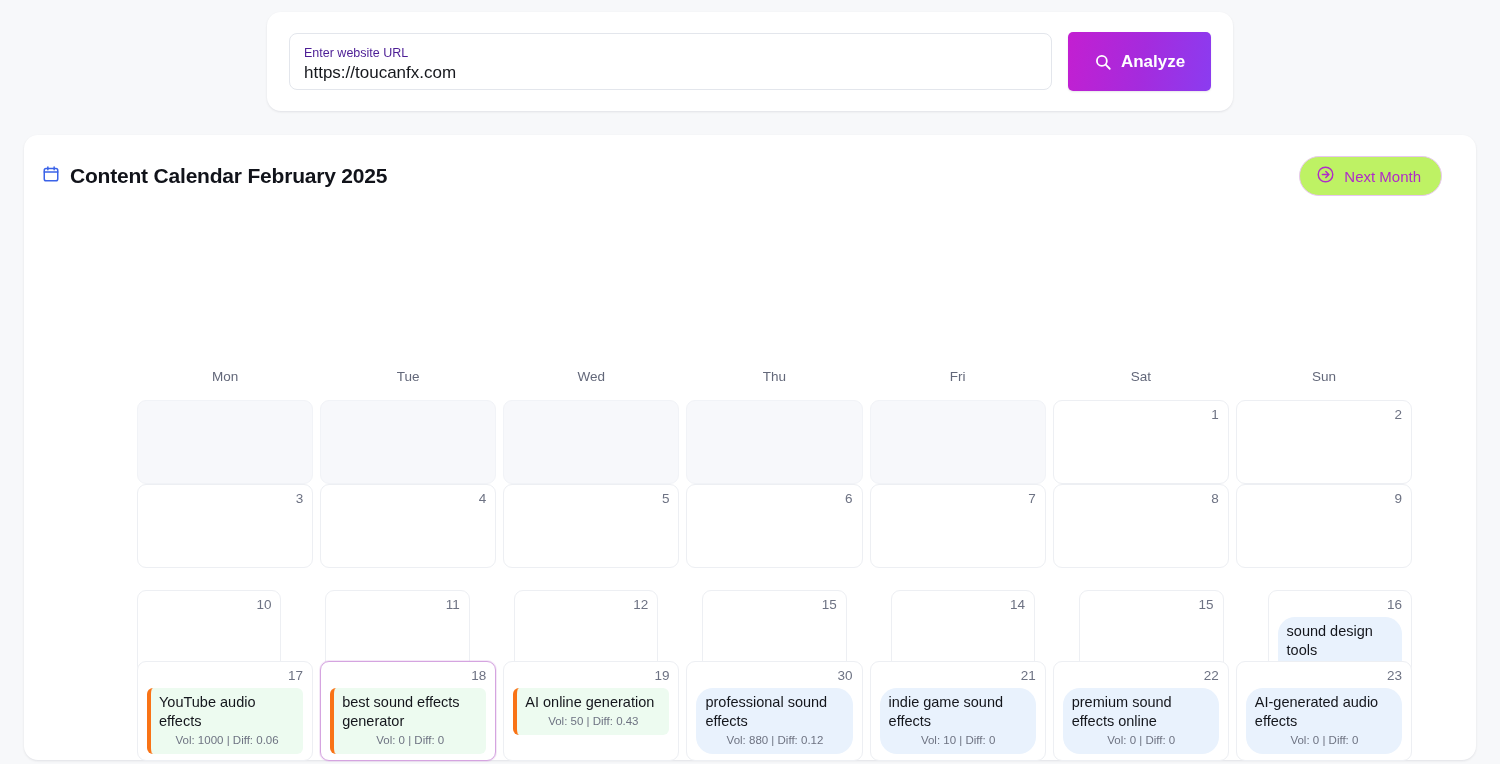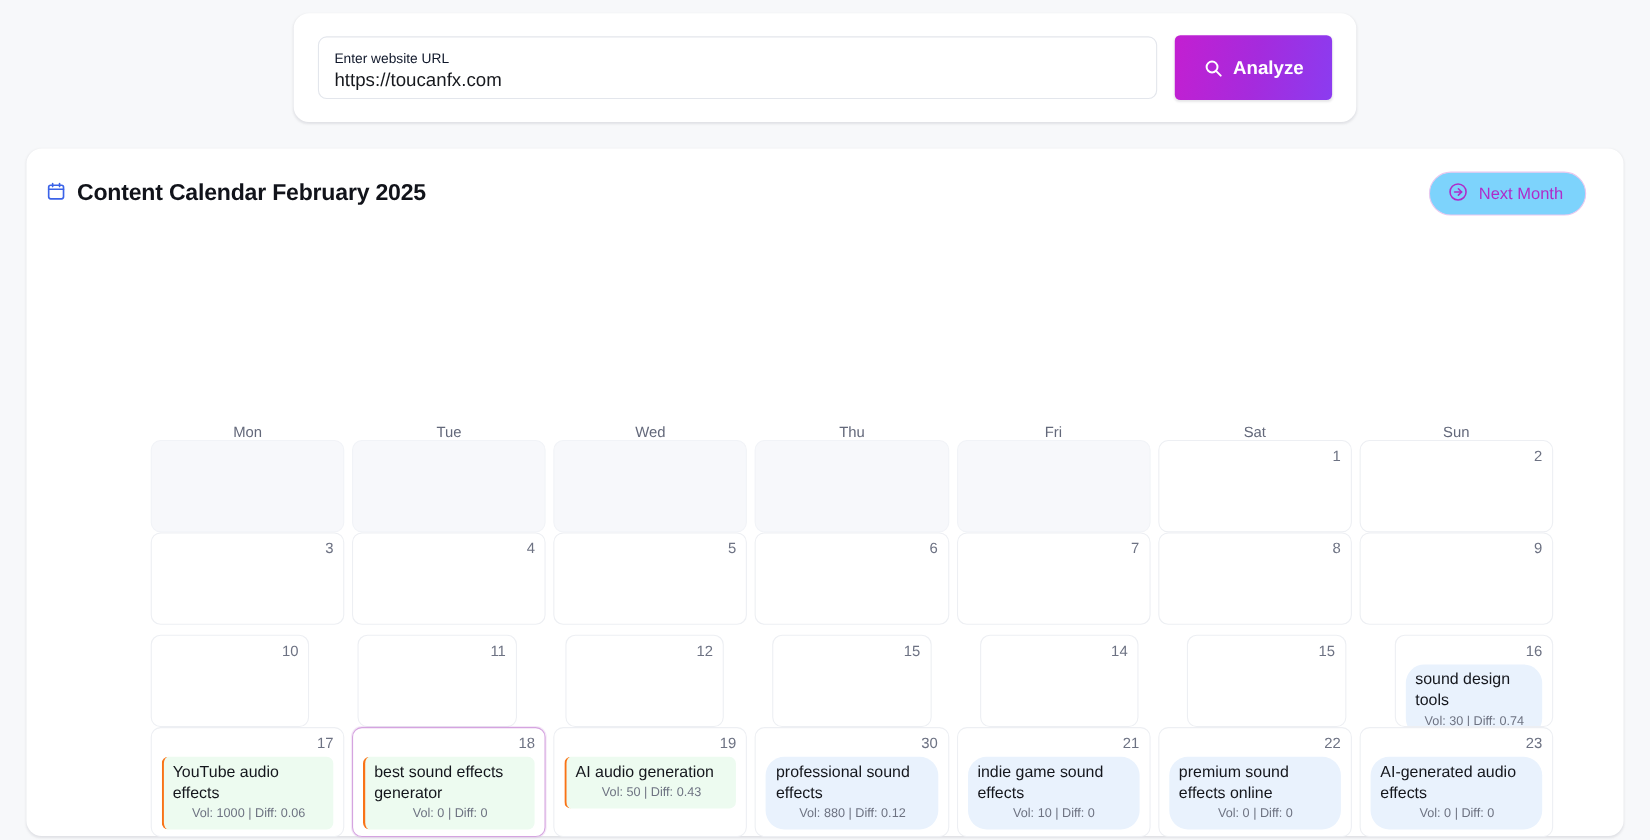--- a/index.html
+++ b/index.html
@@ -34,21 +34,21 @@
     border: 1px solid #e3e6ec;
     border-radius: 8px;
     background: #fff;
     padding: 7px 14px 0 14px;
     display: flex;
     flex-direction: column;
     justify-content: center;
   }
   .url-label {
     font-size: 12.5px;
-    color: #0f172a;
+    color: #4c1d95;
     line-height: 15px;
     margin-bottom: 1px;
   }
   .url-value {
     font-size: 17px;
     color: #16181d;
     line-height: 22px;
   }
   .analyze-btn {
     width: 143px;
@@ -98,49 +98,49 @@
     font-weight: bold;
     color: #11131a;
     letter-spacing: -.2px;
   }
   .next-btn {
     margin-left: auto;
     height: 40px;
     padding: 0 20px 0 16px;
     border: 1px solid #e8c8ef;
     border-radius: 22px;
-    background: #7dd3fc;
+    background: #bef264;
     color: #b02bc9;
     font-size: 15px;
     display: flex;
     align-items: center;
     gap: 9px;
     cursor: pointer;
   }
 
   
   .weekday-row, .week-row {
     position: absolute;
     left: 113px;
     width: 1275px;
     display: grid;
     grid-template-columns: repeat(7, 1fr);
     column-gap: 7px;
   }
-  .weekday-row { top: 250px; }
+  .weekday-row { top: 234px; }
   .weekday {
     text-align: center;
     font-size: 13.5px;
     color: #63687a;
   }
 
   .week-row { height: 84px; }
   .r0 { top: 265px; }
   .r1 { top: 349px; }
-  .r2 { top: 442px; gap: 44px; }
+  .r2 { top: 455px; gap: 44px; }
   .r3 { top: 526px; height: 100px; }
 
   .day {
     position: relative;
     border: 1px solid #edeff3;
     border-radius: 9px;
     background: #fff;
     padding: 6px 9px 6px 9px;
     overflow: hidden;
   }
@@ -159,21 +159,21 @@
     line-height: 16px;
     height: 16px;
   }
 
   .ev {
     margin-top: 4px;
     border-radius: 6px;
     padding: 5px 8px 6px 9px;
   }
   .ev-blue  { background: #e9f2fd; border-radius: 17px; }
-  .ev-green { background: #edfbf0; border-left: 2px solid #f97316; padding-left: 8px; }
+  .ev-green { background: #edfbf0; border-left: 4px solid #f97316; padding-left: 8px; }
 
   .ev-title {
     font-size: 14.5px;
     color: #14161c;
     line-height: 19px;
   }
   .ev-meta {
     font-size: 11.5px;
     color: #6e7382;
     line-height: 16px;
@@ -310,21 +310,21 @@
       <div class="day today">
         <div class="daynum">18</div>
         <div class="ev ev-green">
           <div class="ev-title">best sound effects generator</div>
           <div class="ev-meta">Vol: 0 | Diff: 0</div>
         </div>
       </div>
       <div class="day">
         <div class="daynum">19</div>
         <div class="ev ev-green">
-          <div class="ev-title">AI audio generation</div>
+          <div class="ev-title">AI online generation</div>
           <div class="ev-meta">Vol: 50 | Diff: 0.43</div>
         </div>
       </div>
       <div class="day">
         <div class="daynum">30</div>
         <div class="ev ev-blue">
           <div class="ev-title">professional sound effects</div>
           <div class="ev-meta">Vol: 880 | Diff: 0.12</div>
         </div>
       </div>

